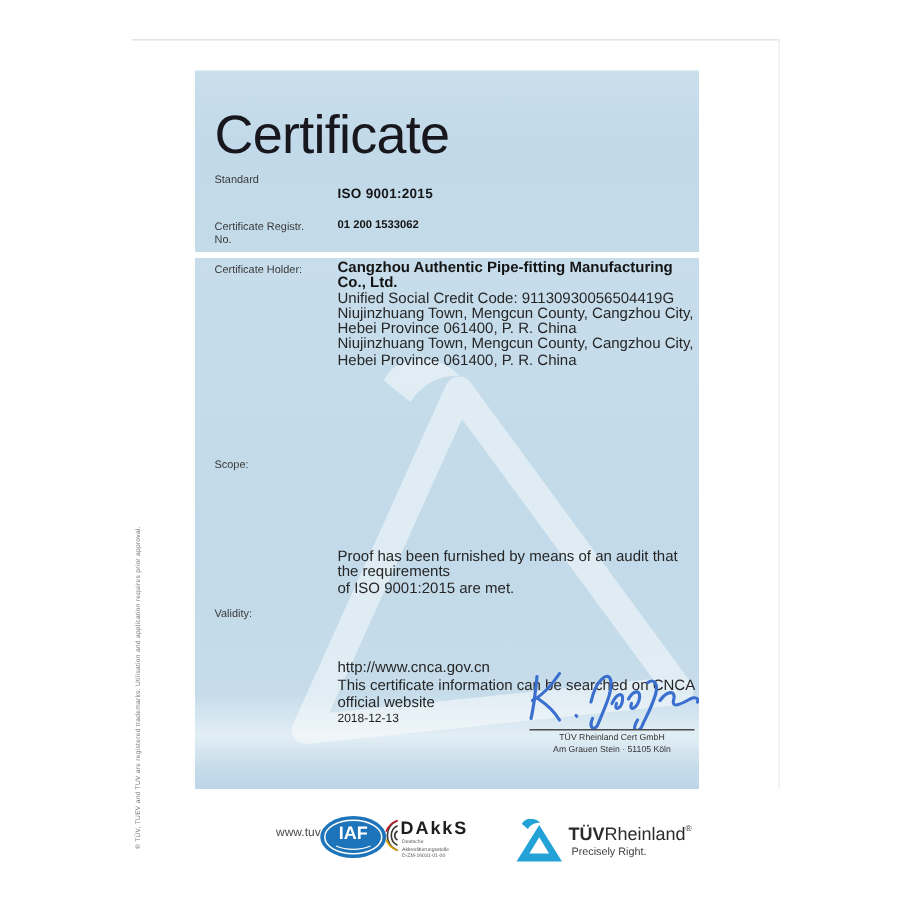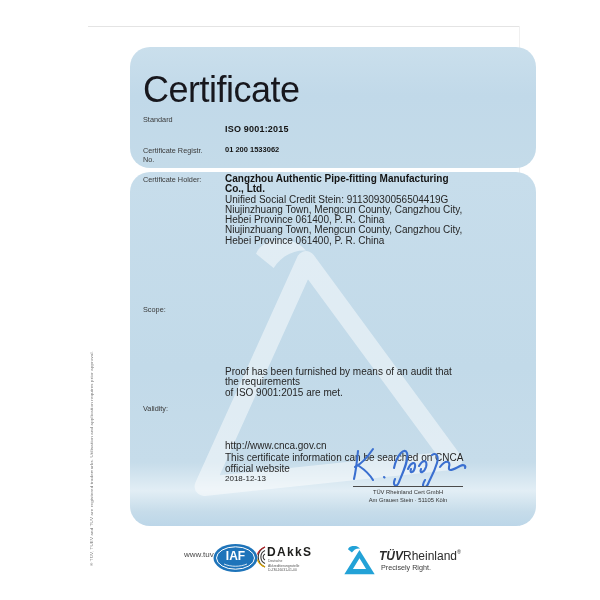--- a/index.html
+++ b/index.html
@@ -11,21 +11,21 @@
   .scan-edge-right{position:absolute;left:519px;top:26px;width:1px;height:500px;background:#f0f0f0;}
 
   
   .sidebar-note{
     position:absolute;left:89px;top:566px;width:238px;
     transform:rotate(-90deg);transform-origin:0 0;
     font-size:4.4px;color:#777;letter-spacing:.2px;white-space:nowrap;
   }
 
   
-  .panel{position:absolute;left:130px;width:406px;overflow:hidden;border-radius:20px;}
+  .panel{position:absolute;left:130px;width:336px;overflow:hidden;}
   .panel-header{top:47px;height:121px;background:linear-gradient(180deg,#cadfec,#c1d9e9 40%,#c4dbe9);}
   .panel-body{
     top:172px;height:354px;
     background:linear-gradient(180deg,#c7ddeb 0%,#c2dae9 55%,#c6dcea 82%,#e2eef5 90%,#c6dcEA 96%,#bcd6e8 100%);
   }
 
   .cert-title{position:absolute;left:13px;top:22px;margin:0;font-size:36px;font-weight:400;letter-spacing:-.5px;color:#17171d;}
 
   .lbl{position:absolute;left:13px;font-size:7.3px;color:#3a3a3a;line-height:9px;}
   .val{position:absolute;left:95px;font-size:10px;color:#262626;line-height:10.3px;}
@@ -41,21 +41,21 @@
 
   
   .footer-web{position:absolute;left:136px;top:550px;font-size:8px;color:#4a4a4a;margin-left:48px;}
   .iaf-svg{position:absolute;left:212px;top:543px;width:47px;height:31px;}
   .dakks{position:absolute;left:252px;top:545px;width:80px;}
   .dakks-arcs{position:absolute;left:0;top:1px;width:16px;height:22px;}
   .dakks-name{position:absolute;left:15px;top:0;font-size:12px;font-weight:bold;letter-spacing:1.3px;color:#1d1d1b;}
   .dakks-sub{position:absolute;left:16px;top:14px;font-size:3.4px;line-height:4.6px;color:#555;}
   .tuv-logo-svg{position:absolute;left:343px;top:546px;width:33px;height:29px;}
   .tuv-brand{position:absolute;left:379px;top:549px;font-size:12px;color:#2b2b2b;}
-  .tuv-brand .bold{font-weight:bold;font-style:italic;}
+  .tuv-brand .bold{font-weight:bold;}
   .tuv-reg{font-size:5.5px;vertical-align:6px;}
   .tuv-tagline{position:absolute;left:381px;top:563px;font-size:7.2px;color:#3c3c3c;}
 
   .watermark{position:absolute;left:36px;top:62px;width:302px;height:262px;transform:rotate(-6deg);opacity:.62;}
 </style>
 </head>
 <body>
 
 <div class="scan-page"></div>
 <div class="scan-edge-right"></div>
@@ -74,21 +74,21 @@
 <div class="panel panel-body">
 
   <svg class="watermark" viewBox="0 0 302 262">
     <path d="M151 26 L276 240 L26 240 Z" fill="none" stroke="rgba(255,255,255,0.78)" stroke-width="19" stroke-linejoin="round"></path>
     <path d="M152 16 C140 -2 110 -2 102 14 L118 30 C127 19 139 14 152 16 Z" fill="rgba(255,255,255,0.78)"></path>
   </svg>
 
   <span class="lbl" style="top:3px">Certificate Holder:</span>
   <div class="val" style="top:2px;width:240px">
     <div class="holder-name">Cangzhou Authentic Pipe-fitting Manufacturing Co., Ltd.</div>
-    <div>Unified Social Credit Stein: 91130930056504419G</div>
+    <div>Unified Social Credit Code: 91130930056504419G</div>
     <div>Niujinzhuang Town, Mengcun County, Cangzhou City,</div>
     <div>Hebei Province 061400, P. R. China</div>
     <div>Niujinzhuang Town, Mengcun County, Cangzhou City,</div>
     <div>Hebei Province 061400, P. R. China</div>
   </div>
 
   <span class="lbl" style="top:133px">Scope:</span>
 
   <div class="val" style="top:195px;width:242px">
     <div>Proof has been furnished by means of an audit that the requirements</div>

